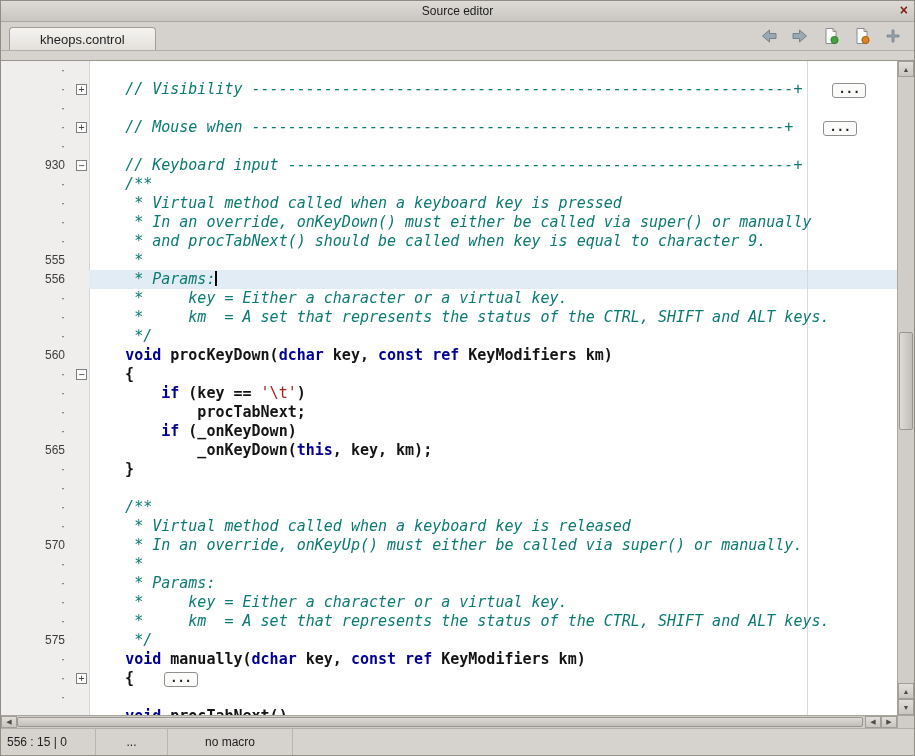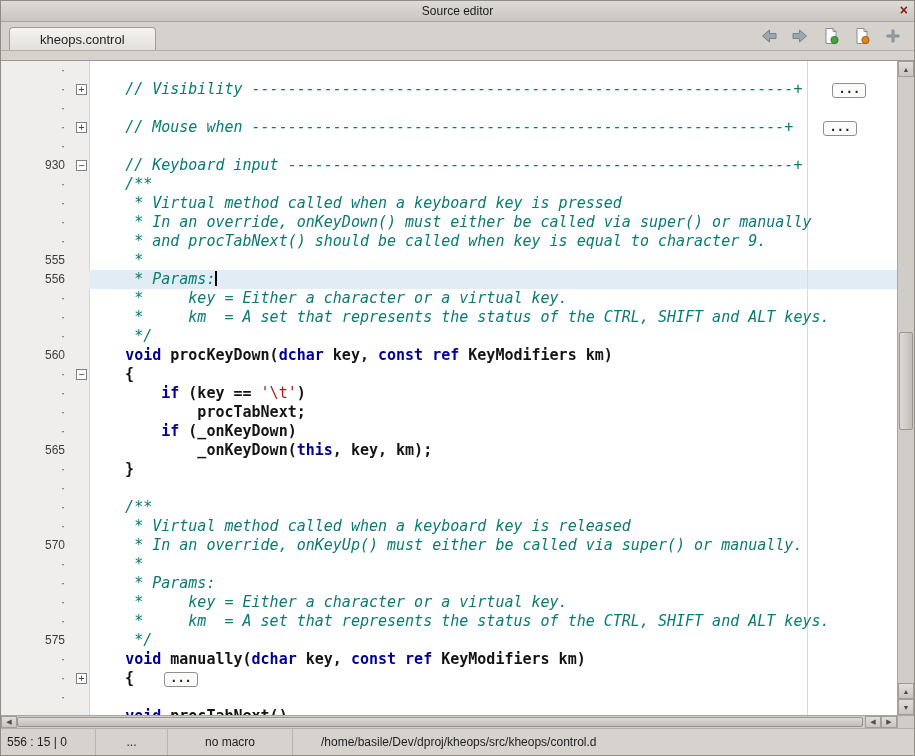--- a/index.html
+++ b/index.html
@@ -363,18 +363,15 @@
   <div class="statusbar">
     <div class="sb-panel sb-p1">
       <span>556 : 15 | 0</span>
     </div>
     <div class="sb-panel sb-p2">
       <span>...</span>
     </div>
     <div class="sb-panel sb-p3">
       <span>no macro</span>
     </div>
-    <div class="sb-panel sb-p4">
-      <span>/home/basile/Dev/dproj/kheops/src/kheops/control.d</span>
-    </div>
   </div>
 
 </div>
 
 </body></html>

